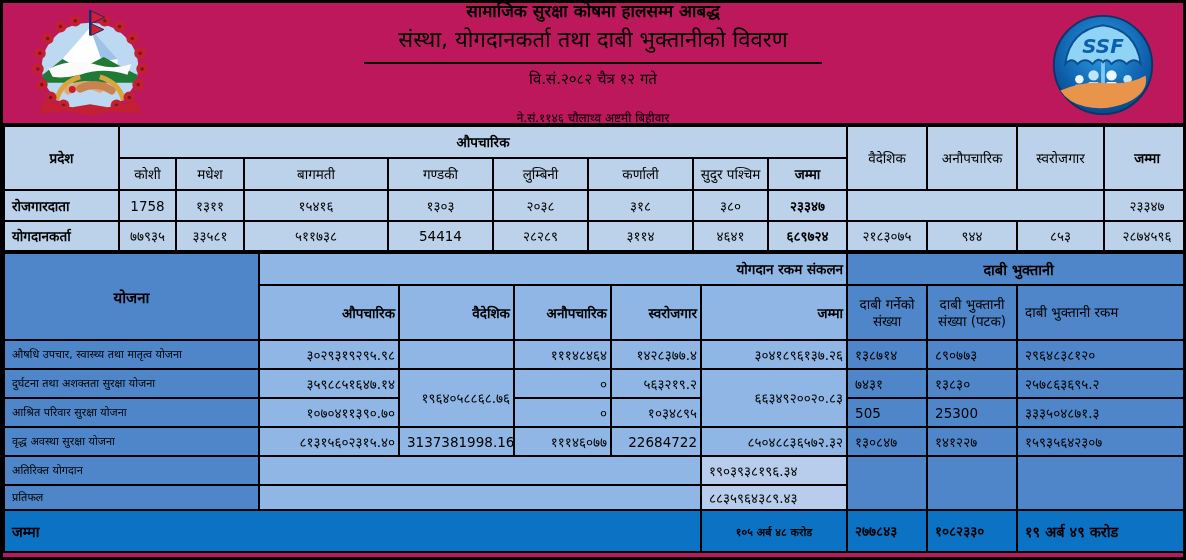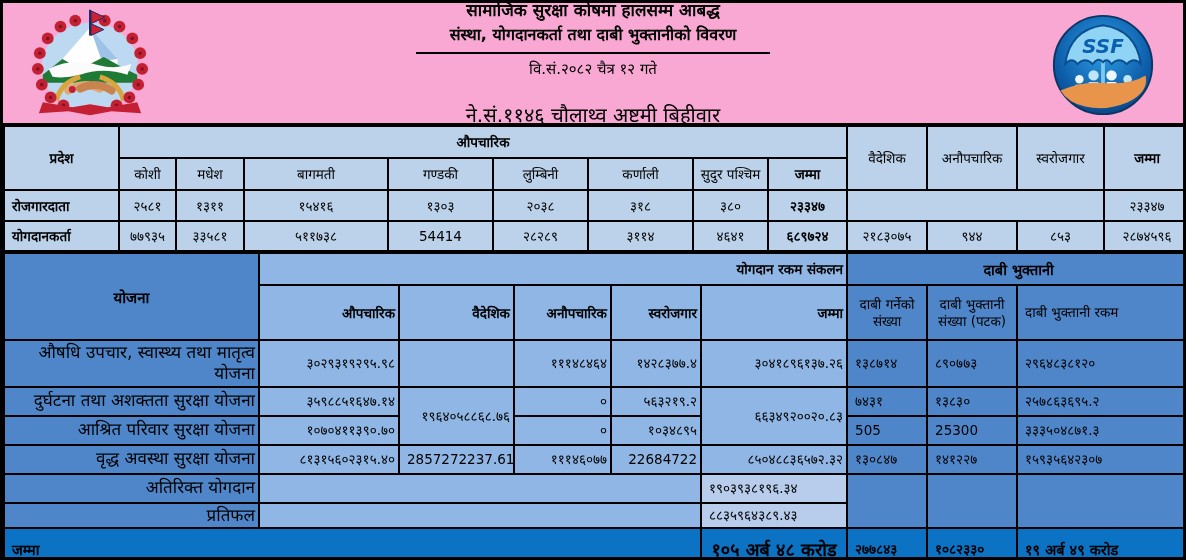--- a/index.html
+++ b/index.html
@@ -1,41 +1,41 @@
 <!DOCTYPE html>
 <html><head>
 <meta charset="utf-8">
 <style>
   *{margin:0;padding:0;box-sizing:border-box;}
   html,body{background:#ffffff;}
   body{font-family:"DejaVu Sans","Liberation Sans",sans-serif;color:#000;}
-  .page{position:relative;width:1186px;height:560px;background:#f9a8d4;border:3px solid #000;overflow:hidden;}
+  .page{position:relative;width:1186px;height:560px;background:#be185d;border:3px solid #000;overflow:hidden;}
 
   
   .hdr{position:relative;height:122px;border-bottom:2px solid #000;}
   .hdr-titles{height:100%;display:flex;flex-direction:column;align-items:center;justify-content:center;text-align:center;}
   .t1{font-size:17px;font-weight:bold;line-height:1.5;}
-  .t2{font-size:16px;font-weight:bold;line-height:1.4;border-bottom:2px solid #000;padding:0 34px 6px;}
+  .t2{font-size:22px;font-weight:normal;line-height:1.4;border-bottom:2px solid #000;padding:0 34px 6px;}
   .t3{font-size:15px;margin-top:6px;line-height:1.3;}
-  .t4{font-size:20px;margin-top:22px;line-height:1.3;}
+  .t4{font-size:12px;margin-top:22px;line-height:1.3;}
   .logo-l{position:absolute;left:26px;top:4px;}
   .logo-r{position:absolute;right:28px;top:10px;text-align:center;}
 
   
   table{border-collapse:collapse;table-layout:fixed;width:1180px;}
   td,th{border:2px solid #000;font-size:13.5px;font-weight:normal;text-align:center;vertical-align:middle;padding:1px 3px;overflow:hidden;white-space:nowrap;}
   .wrap{white-space:normal;line-height:1.25;}
   .b{font-weight:bold;}
   .al{text-align:left;padding-left:7px;}
   .lt{background:#bcd2ea;}      
   .ml{background:#8fb6e4;text-align:right;}      
   .md{background:#4f86c9;}      
   .pl{background:#b7cdeb;}      
   .dk{background:#0b72c4;}      
-  .schemelbl{font-size:17px;text-align:right;}
+  .schemelbl{font-size:11px;}
 </style>
 </head>
 <body>
 
 <div class="page">
 
   <div class="hdr">
 
     <div class="logo-l">
       <svg width="122" height="112" viewBox="0 0 124 112">
@@ -163,21 +163,21 @@
       <td class="lt">मधेश</td>
       <td class="lt">बागमती</td>
       <td class="lt">गण्डकी</td>
       <td class="lt">लुम्बिनी</td>
       <td class="lt">कर्णाली</td>
       <td class="lt wrap">सुदुर पश्चिम</td>
       <td class="lt b">जम्मा</td>
     </tr>
     <tr style="height:31px">
       <td class="lt b al">रोजगारदाता</td>
-      <td class="lt">२५८१</td>
+      <td class="lt">1758</td>
       <td class="lt">१३११</td>
       <td class="lt">१५४१६</td>
       <td class="lt">१३०३</td>
       <td class="lt">२०३८</td>
       <td class="lt">३१८</td>
       <td class="lt">३८०</td>
       <td class="lt b">२३३४७</td>
       <td class="lt" colspan="3"></td>
       <td class="lt">२३३४७</td>
     </tr>
@@ -258,21 +258,21 @@
       <td class="ml al">०</td>
       <td class="ml al">१०३४८९५</td>
       <td class="md al">505</td>
       <td class="md al">25300</td>
       <td class="md al">३३३५०४८७१.३</td>
     </tr>
 
     <tr style="height:29px">
       <td class="md al wrap schemelbl">वृद्ध अवस्था सुरक्षा योजना</td>
       <td class="ml al">८१३१५६०२३१५.४०</td>
-      <td class="ml al">2857272237.61</td>
+      <td class="ml al">3137381998.16</td>
       <td class="ml al">१११४६०७७</td>
       <td class="ml al">22684722</td>
       <td class="ml al">८५०४८८३६५७२.३२</td>
       <td class="md al">१३०८४७</td>
       <td class="md al">१४१२२७</td>
       <td class="md al">१५९३५६४२३०७</td>
     </tr>
 
     <tr style="height:29px">
       <td class="md al wrap schemelbl">अतिरिक्त योगदान</td>
@@ -284,21 +284,21 @@
     </tr>
 
     <tr style="height:25px">
       <td class="md al wrap schemelbl">प्रतिफल</td>
       <td class="ml" colspan="4"></td>
       <td class="pl al">८८३५९६४३८९.४३</td>
     </tr>
 
     <tr style="height:42px">
       <td class="dk b al" colspan="5" style="font-size:14.5px">जम्मा</td>
-      <td class="dk b" style="font-size:18px">१०५ अर्ब ४८ करोड</td>
+      <td class="dk b" style="font-size:11px">१०५ अर्ब ४८ करोड</td>
       <td class="dk b al">२७७८४३</td>
       <td class="dk b al">१०८२३३०</td>
       <td class="dk b al" style="font-size:14.5px">१९ अर्ब ४९ करोड</td>
     </tr>
   </tbody>
     </table>
 
 </div>
 
 </body></html>

